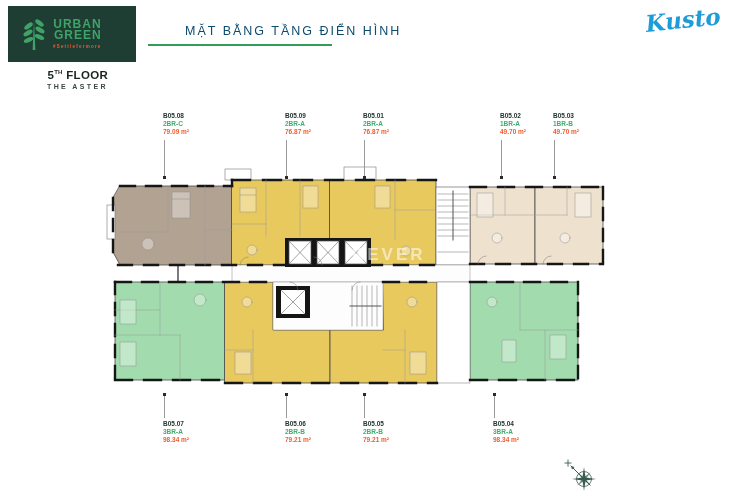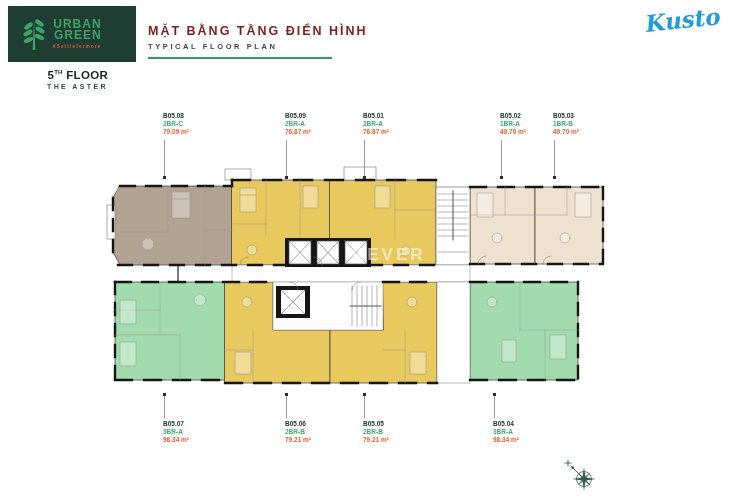--- a/index.html
+++ b/index.html
@@ -14,21 +14,21 @@
     padding-left:14px;box-sizing:border-box;
   }
   .logo-text{display:flex;flex-direction:column;align-items:flex-end;}
   .logo-line{color:#3fa368;font-weight:bold;font-size:12px;line-height:11px;letter-spacing:1px;}
   .logo-tag{color:#f15b2e;font-size:4.5px;letter-spacing:1.2px;font-weight:bold;margin-top:3px;}
   .floor-label{position:absolute;left:0;top:69px;width:108px;text-align:right;}
   .floor-main{font-size:11.5px;font-weight:900;color:#17241f;letter-spacing:0.3px;}
   .floor-main sup{font-size:6px;font-weight:900;}
   .floor-project{font-size:7px;letter-spacing:2.4px;color:#3c4a44;margin-top:2px;font-weight:bold;}
   .title-block{position:absolute;left:148px;top:24px;}
-  .title-vi{color:#7f1d1d;font-size:12.5px;font-weight:bold;letter-spacing:2px;}
+  .title-vi{color:#0c4a6e;font-size:12.5px;font-weight:normal;letter-spacing:2px;margin-left:37px;}
   .title-en{color:#39463f;font-size:7.5px;font-weight:bold;letter-spacing:2.6px;margin-top:4px;}
   .title-underline{width:184px;height:2px;background:#2f9e57;margin-top:6px;}
   .kusto{
     position:absolute;left:633px;top:6px;width:100px;text-align:center;
     font-family:"DejaVu Serif",serif;font-style:italic;font-weight:600;
     font-size:23px;color:#1e9cd8;transform:rotate(-6deg);
   }
   
   .unit-label{position:absolute;width:60px;font-size:6.5px;line-height:8px;text-align:left;}
   .u-id{font-weight:bold;color:#21352e;}
@@ -60,21 +60,20 @@
   </div>
 </div>
 
 <div class="floor-label">
   <div class="floor-main"><span>5</span><sup>TH</sup> <span>FLOOR</span></div>
   <div class="floor-project">THE ASTER</div>
 </div>
 
 <div class="title-block">
   <div class="title-vi">MẶT BẰNG TẦNG ĐIỂN HÌNH</div>
-  <div class="title-en">TYPICAL FLOOR PLAN</div>
   <div class="title-underline"></div>
 </div>
 
 <div class="kusto">Kusto</div>
 
 <svg id="plan" width="739" height="500" viewBox="0 0 739 500">
   <g stroke-linecap="square">
 
     <polygon points="120,186 232,186 232,265 120,265 113,252 113,198" stroke="#4a4a4a" stroke-width="0.8" fill="#b2a292"></polygon>
     <polygon points="232,180 330,180 330,239 288,239 288,265 232,265" stroke="#4a4a4a" stroke-width="0.8" fill="#e8c95e"></polygon>

